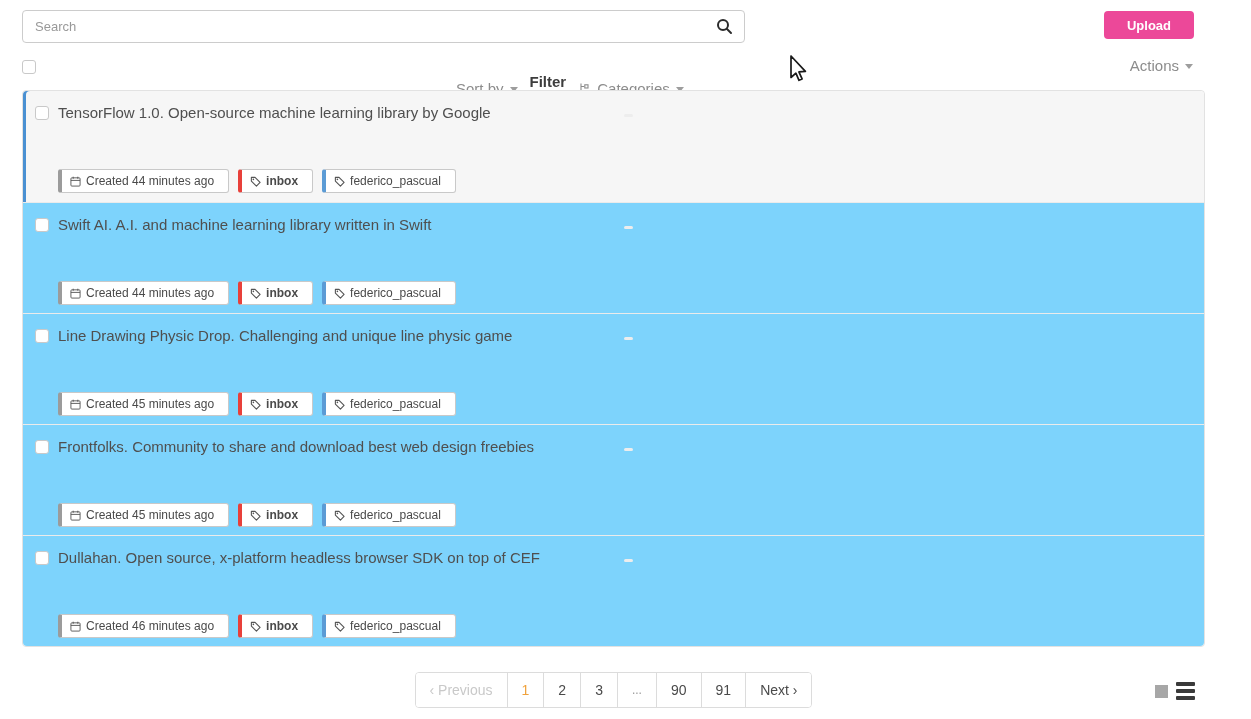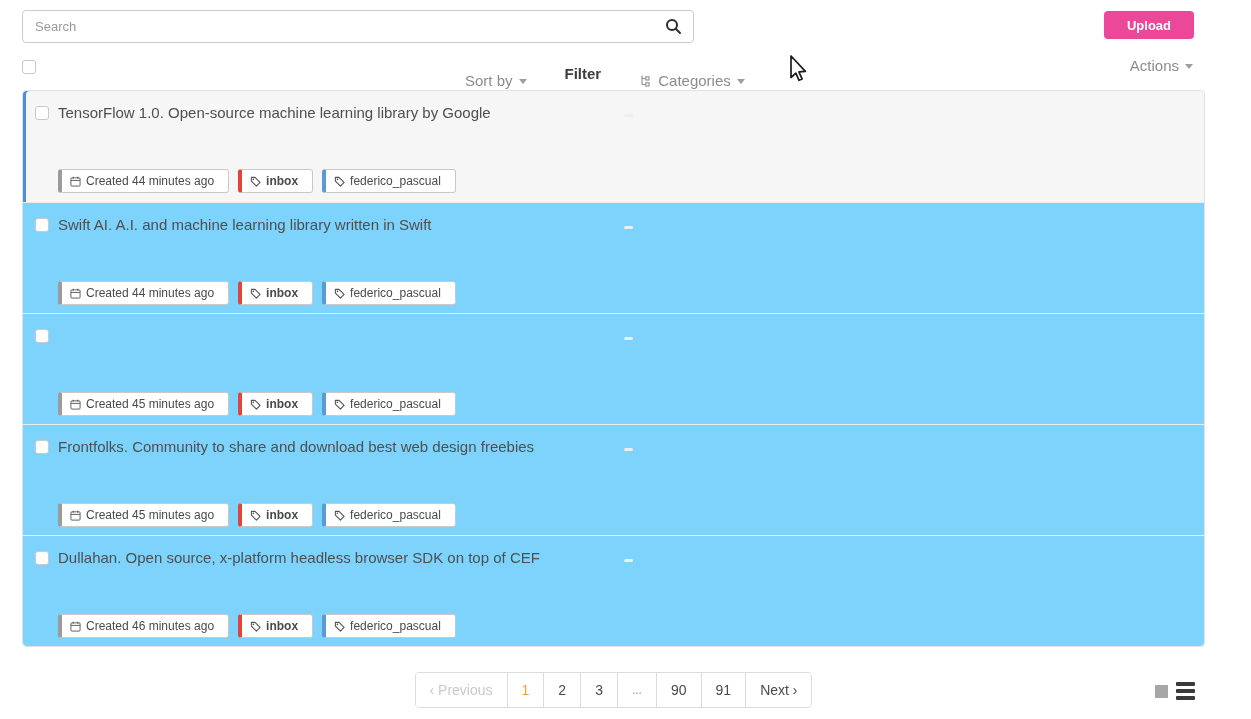--- a/index.html
+++ b/index.html
@@ -1,35 +1,35 @@
 <!DOCTYPE html>
 <html><head>
 <meta charset="utf-8">
 <style>
   * { margin:0; padding:0; box-sizing:border-box; }
   html,body { width:1251px; height:719px; background:#fff; overflow:hidden;
               font-family:"Liberation Sans", sans-serif; }
 
   
-  .search-box { position:absolute; left:22px; top:10px; width:672px; height:33px;
+  .search-box { position:absolute; left:22px; top:10px; width:723px; height:33px;
     border:1px solid #ccc; border-radius:4px; background:#fff; display:flex; align-items:center; }
   .search-box input { flex:1; border:none; outline:none; height:100%; padding:0 12px;
     font-size:13px; color:#444; font-family:inherit; background:transparent; }
   .search-box input::placeholder { color:#999; }
   .search-btn { width:40px; height:100%; display:flex; align-items:center; justify-content:center;
     background:transparent; border:none; cursor:pointer; }
 
   .upload-btn { position:absolute; left:1104px; top:11px; width:90px; height:28px;
     background:#ec4899; border:none; border-radius:4px; color:#fff; font-weight:700;
     font-size:13px; font-family:inherit; cursor:pointer; }
 
   
   .toolbar { position:absolute; left:22px; top:57px; width:1183px; height:24px; }
   .toolbar .checkbox { position:absolute; left:0; top:3px; }
-  .dropdown-group { position:absolute; left:434px; top:8px; display:flex; align-items:center; gap:38px;margin-left:9px; }
+  .dropdown-group { position:absolute; left:434px; top:16px; display:flex; align-items:center; gap:12px; }
   .dropdown { display:inline-flex; align-items:center; gap:6px; font-size:15px; color:#8c8c8c; cursor:pointer; }
   .dropdown.strong { color:#3d3d3d; font-weight:700;flex-direction:column; }
   .caret { width:0; height:0; border-left:4px solid transparent; border-right:4px solid transparent;
     border-top:5px solid currentColor; display:inline-block; margin-top:2px; opacity:.85; }
   .actions-dd { position:absolute; right:12px; top:0; }
 
   .checkbox { width:14px; height:14px; border:1px solid #c9c9c9; border-radius:3px;
     background:#fff; display:inline-block; }
 
   
@@ -168,20 +168,21 @@
     <svg width="11" height="11" viewBox="0 0 12 12">
       <path d="M1.5 1.5 h4 L11 7 L7 11 L1.5 5.5 Z" fill="none" stroke="#555" stroke-width="1.2" stroke-linejoin="round"></path>
       <circle cx="3.7" cy="3.7" r="0.9" fill="#555"></circle>
     </svg>
     <span>federico_pascual</span>
   </span>
       </div>
   </div>
     <div class="row">
     <span class="checkbox"></span>
+    <div class="title">Line Drawing Physic Drop. Challenging and unique line physic game</div>
     <div class="excerpt-dash"></div>
     <div class="tags">
       <span class="tag created" style="border-left: 4px solid rgb(155, 155, 155);">
         <svg width="11" height="11" viewBox="0 0 12 12">
           <rect x="1" y="2" width="10" height="9" rx="1" fill="none" stroke="#555"></rect>
           <line x1="1" y1="4.8" x2="11" y2="4.8" stroke="#555"></line>
           <line x1="3.5" y1="0.8" x2="3.5" y2="3" stroke="#555"></line>
           <line x1="8.5" y1="0.8" x2="8.5" y2="3" stroke="#555"></line>
         </svg>
         <span>Created 45 minutes ago</span>

